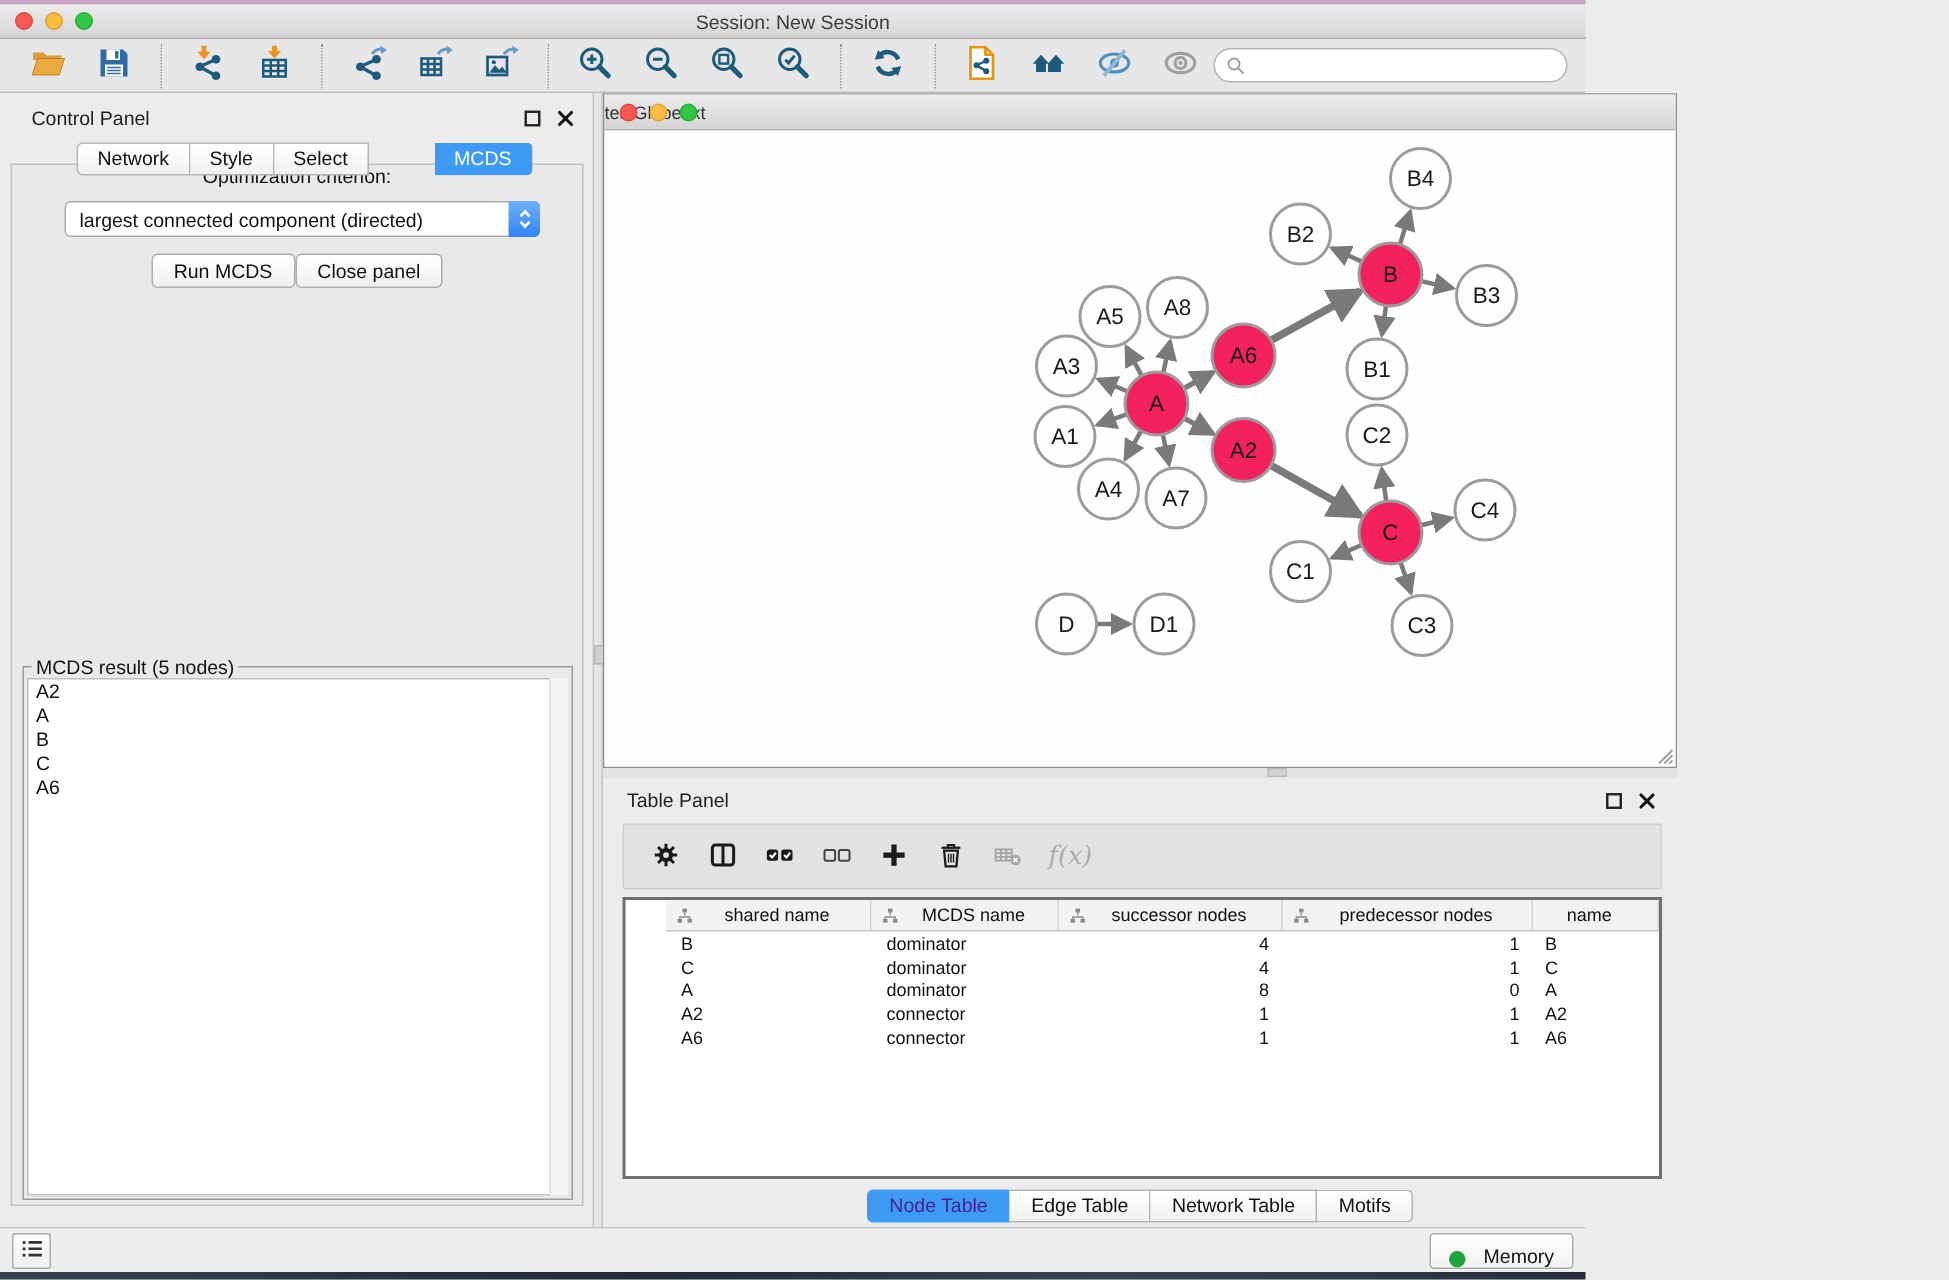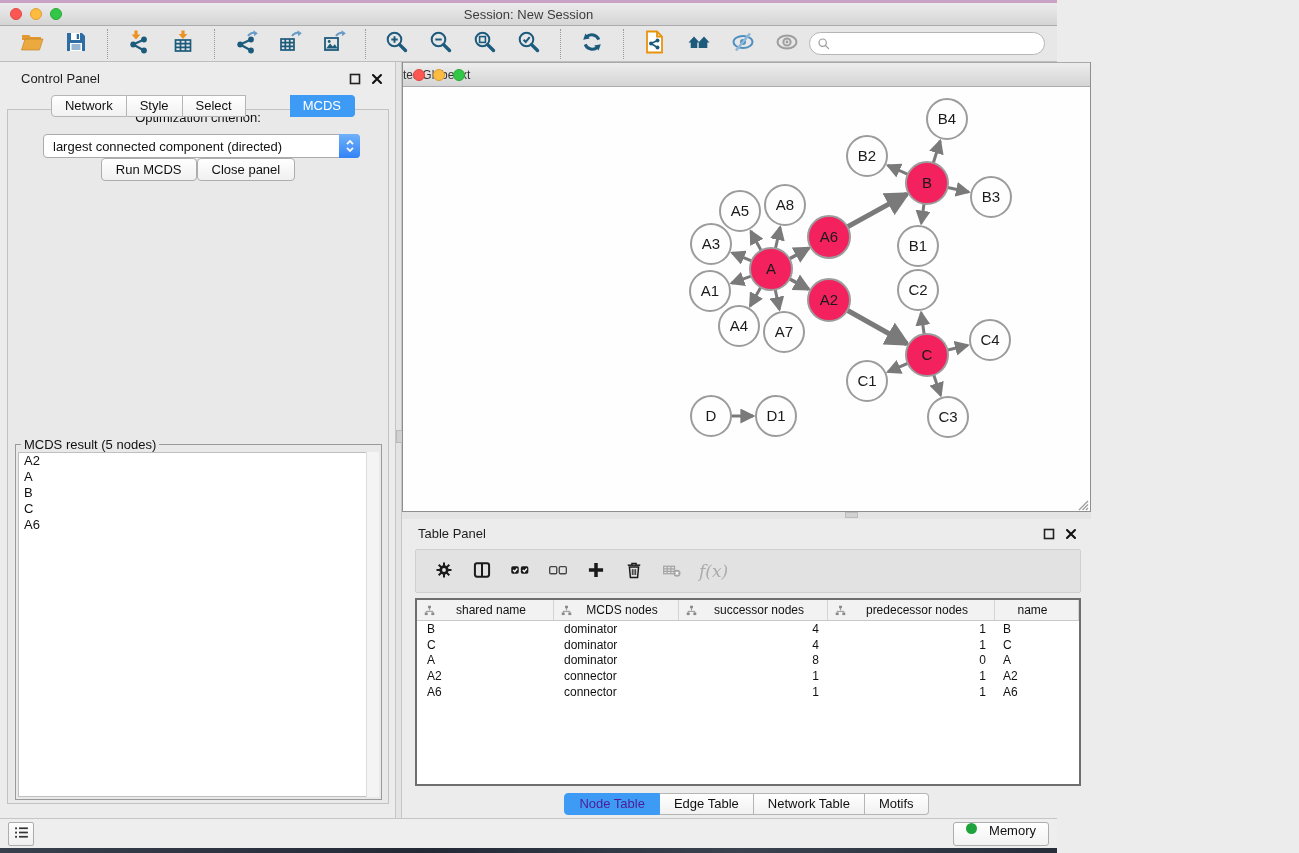--- a/index.html
+++ b/index.html
@@ -54,21 +54,21 @@
   .cp-body { position:absolute; left:7px; right:6px; top:47px; bottom:14px;
     background:#E9E9E9; border:1px solid #C2C2C2; }
   .opt-label { text-align:center; font-size:13px; color:#111; }
   .criterion { position:relative; margin:9px 28px 0 35px; height:24px; background:#fff;
     border:1px solid #ABABAB; border-radius:4px; display:flex; align-items:center;
     font-size:13px; color:#111; padding-left:9px; cursor:pointer; }
   .criterion .stepper { position:absolute; right:-1px; top:-1px; bottom:-1px; width:21px;
     background:linear-gradient(#6FB1F9,#3283F7); border-radius:0 4px 4px 0;
     display:flex; align-items:center; justify-content:center; }
   .criterion .stepper svg { width:10px; height:16px; }
-  .cp-buttons { display:flex; justify-content:center; }
+  .cp-buttons { display:flex; justify-content:center; margin-top:11px; }
   .btn { font-size:13px; color:#111; background:linear-gradient(#FFFFFF,#F0F0F0);
     border:1px solid #ADADAD; border-radius:4px; padding:3px 14px; cursor:pointer;
     font-family:"Liberation Sans",sans-serif; }
   .cp-fieldset { position:absolute; left:7px; right:6px; top:334px; bottom:3px;
     border:1px solid #9a9a9a; }
   .cp-legend { position:absolute; top:-8px; left:5px; background:#E9E9E9; padding:0 3px;
     font-size:13px; color:#111; }
   .mcds-list { position:absolute; left:2px; right:2px; top:7px; bottom:2px; background:#fff;
     border:1px solid #BFBFBF; overflow:hidden; }
   .mcds-scroll { position:absolute; top:0; right:0; bottom:0; width:13px; background:#F4F4F4;
@@ -106,21 +106,21 @@
   .tp-title { font-size:13px; color:#1e1e1e; }
   .tp-toolbar { margin:8px 10px 0 13px; height:44px; background:#E2E2E2; border:1px solid #D0D0D0;
     border-radius:2px; display:flex; align-items:center; padding-left:9px; }
   .tp-tool { background:none; border:none; width:24px; height:24px; margin:0 7px;
     display:flex; align-items:center; justify-content:center; cursor:pointer; }
   .tp-tool svg { width:20px; height:20px; }
   .tp-tool.disabled { cursor:default; }
   .fx-label { font-family:"DejaVu Serif", serif; font-style:italic; font-size:17px; color:#ABABAB;
     margin-left:8px; cursor:default; }
   .tp-table { margin:5px 10px 0 13px; height:188px; background:#fff; border:2px solid #6E6E6E;
-    overflow:hidden; position:relative; }
+    overflow:hidden; position:relative;padding-left:27px; }
   .thead { display:flex; height:21px; border-bottom:1px solid #C9C9C9; background:#F2F2F2; width:662px; }
   .th { display:flex; align-items:center; border-right:1px solid #D4D4D4; font-size:12px; color:#111; }
   .th .hier { margin:0 2px 0 7px; width:11px; height:11px; flex:none; }
   .th .lbl { flex:1; text-align:center; padding-right:8px; }
   .c0 { width:137px; } .c1 { width:125px; } .c2 { width:149px; } .c3 { width:167px; } .c4 { width:84px; }
   .tbody { }
   .tr { display:flex; height:15.7px; align-items:center; }
   .td { font-size:12px; color:#111; white-space:nowrap; overflow:hidden; }
   .td.c0 { padding-left:10px; } .td.c1 { padding-left:10px; }
   .td.c2, .td.c3 { text-align:right; padding-right:9px; }
@@ -134,21 +134,21 @@
   .tp-tab.active { background:#3E9BF5; color:#4c1d95; border-color:#3E9BF5; }
 
   
   .statusbar { position:absolute; left:0; right:0; bottom:5px; height:30px; background:#EEEEEE;
     border-top:1px solid #C6C6C6; display:flex; align-items:center; padding:0 8px; }
   .list-btn { width:26px; height:24px; background:linear-gradient(#FDFDFD,#F0F0F0);
     border:1px solid #ADADAD; border-radius:2px; display:flex; align-items:center;
     justify-content:center; cursor:pointer; }
   .list-btn svg { width:17px; height:17px; }
   .memory-btn { margin-left:auto; height:24px; background:linear-gradient(#FFFFFF,#F2F2F2);
-    border:1px solid #ADADAD; border-radius:3px; display:flex; align-items:flex-start; gap:12px;
+    border:1px solid #ADADAD; border-radius:3px; display:flex; align-items:flex-end; gap:12px;
     padding:0 12px; font-size:13px; color:#111; cursor:pointer; font-family:"Liberation Sans",sans-serif; }
   .memory-dot { width:11px; height:11px; border-radius:50%; background:#1FA33C; display:inline-block; }
 </style>
 </head>
 <body>
 
 <div class="screen">
   <div class="desktop-top"></div>
 
   <div class="titlebar">
@@ -593,21 +593,21 @@
                   </svg></span>
                 <span class="lbl">shared name</span>
               </div>
               <div class="th c1">
                 <span class="hier"><svg viewBox="0 0 12 12">
                     <rect x="4.4" y="0.8" width="3.2" height="2.8" fill="#8a8a8a"></rect>
                     <rect x="0.8" y="8.2" width="3.2" height="2.8" fill="#8a8a8a"></rect>
                     <rect x="8" y="8.2" width="3.2" height="2.8" fill="#8a8a8a"></rect>
                     <path d="M6 3.6v2.2M2.4 8.2V6.9h7.2v1.3" fill="none" stroke="#8a8a8a" stroke-width="1"></path>
                   </svg></span>
-                <span class="lbl">MCDS nodes</span>
+                <span class="lbl">MCDS name</span>
               </div>
               <div class="th c2">
                 <span class="hier"><svg viewBox="0 0 12 12">
                     <rect x="4.4" y="0.8" width="3.2" height="2.8" fill="#8a8a8a"></rect>
                     <rect x="0.8" y="8.2" width="3.2" height="2.8" fill="#8a8a8a"></rect>
                     <rect x="8" y="8.2" width="3.2" height="2.8" fill="#8a8a8a"></rect>
                     <path d="M6 3.6v2.2M2.4 8.2V6.9h7.2v1.3" fill="none" stroke="#8a8a8a" stroke-width="1"></path>
                   </svg></span>
                 <span class="lbl">successor nodes</span>
               </div>

